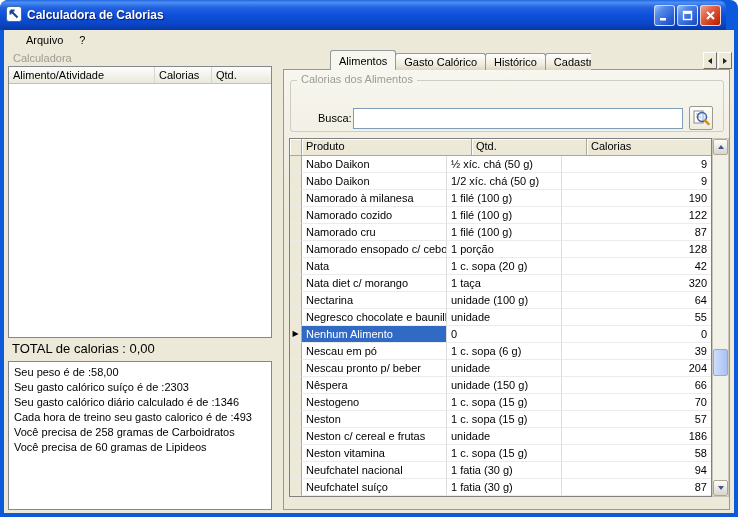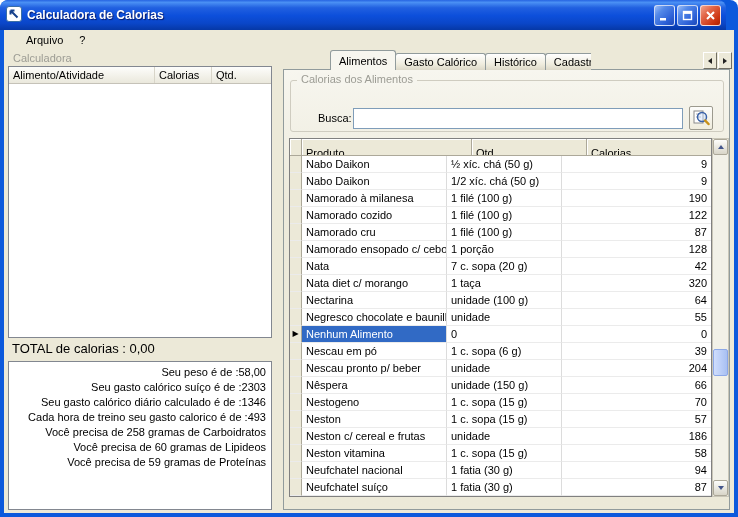--- a/index.html
+++ b/index.html
@@ -52,21 +52,20 @@
   }
   .lv-header { display: flex; height: 17px; background: linear-gradient(to bottom, #FDFDFB, #EAE8DC); border-bottom: 1px solid #C5C2B8; }
   .lv-col { padding: 2px 4px; border-right: 1px solid #D8D5C9; overflow: hidden; white-space: nowrap; }
   .lv-c1 { width: 146px; } .lv-c2 { width: 57px; } .lv-c3 { flex: 1; border-right: none; }
 
   .total-label { position: absolute; left: 8px; top: 311px; font-size: 13px; }
   .info-box {
     position: absolute; left: 4px; top: 331px; width: 264px; height: 149px;
     background: #fff; border: 1px solid #828790; padding: 3px 5px; line-height: 15px;
     overflow: hidden;
-    text-align: right;
   }
 
   
   .tabstrip { position: absolute; left: 281px; top: 20px; height: 20px; display: flex; align-items: flex-end; z-index: 3; margin-left: 45px; }
   .tab {
     height: 17px; line-height: 16px; padding: 0 8px;
     border: 1px solid #919B9C; border-bottom: none; border-radius: 3px 3px 0 0;
     background: linear-gradient(to bottom, #FFFFFF, #EFECDD 65%, #DCD8C8);
     white-space: nowrap; margin-right: -1px; cursor: default;
   }
@@ -110,21 +109,21 @@
   }
 
   
   .grid {
     position: absolute; left: 5px; top: 68px; width: 423px; height: 359px;
     background: #fff; border: 1px solid #808080; overflow: hidden;
   }
   .grid-header { display: flex; height: 17px; }
   .gh-cell {
     background: #ECE9D8; border-right: 1px solid #ACA899; border-bottom: 1px solid #ACA899;
-    box-shadow: inset 1px 1px 0 #fff; padding: 8px 4px; overflow: hidden; white-space: nowrap;
+    box-shadow: inset 1px 1px 0 #fff; padding: 1px 4px; overflow: hidden; white-space: nowrap;
   }
   .gh-ind { width: 12px; padding: 0; }
   .gh-produto { width: 170px; } .gh-qtd { width: 115px; } .gh-cal { flex: 1; border-right: none; }
 
   .grid-row { display: flex; height: 17px; }
   .cell { padding: 0 4px; line-height: 16px; overflow: hidden; white-space: nowrap; border-right: 1px solid #DCDCDC; border-bottom: 1px solid #EBEBEB; }
   .cell.ind { width: 12px; padding: 0; background: #ECE9D8; border-right: 1px solid #ACA899; text-align: center; font-size: 8px; line-height: 16px; }
   .cell.produto { width: 145px; }
   .cell.qtd { width: 115px; }
   .cell.cal { flex: 1; text-align: right; border-right: none; }
@@ -206,21 +205,20 @@
 
     <div class="total-label">TOTAL de calorias : 0,00</div>
 
     <div class="info-box">
       <div>Seu peso é de :58,00</div>
       <div>Seu gasto calórico suíço é de :2303</div>
       <div>Seu gasto calórico diário calculado é de :1346</div>
       <div>Cada hora de treino seu gasto calorico é de :493</div>
       <div>Você precisa de 258 gramas de Carboidratos</div>
       <div>Você precisa de 60 gramas de Lipideos</div>
-      <div>Você precisa de 59 gramas de Proteínas</div>
     </div>
 
     <div class="tabstrip">
       <span class="tab active">Alimentos</span>
       <span class="tab">Gasto Calórico</span>
       <span class="tab">Histórico</span>
       <span class="tab tab-clipped">Cadastr</span>
     </div>
     <span class="tab-scroll-btn tsb-left">
         <span class="tri-left"></span>
@@ -292,21 +290,21 @@
   <div class="grid-row">
     <span class="cell ind"></span>
     <span class="cell produto">Namorado ensopado c/ cebola, tomat</span>
     <span class="cell qtd">1 porção</span>
     <span class="cell cal">128</span>
   </div>
 
   <div class="grid-row">
     <span class="cell ind"></span>
     <span class="cell produto">Nata</span>
-    <span class="cell qtd">7 c. sopa (20 g)</span>
+    <span class="cell qtd">1 c. sopa (20 g)</span>
     <span class="cell cal">42</span>
   </div>
 
   <div class="grid-row">
     <span class="cell ind"></span>
     <span class="cell produto">Nata diet c/ morango</span>
     <span class="cell qtd">1 taça</span>
     <span class="cell cal">320</span>
   </div>
 

